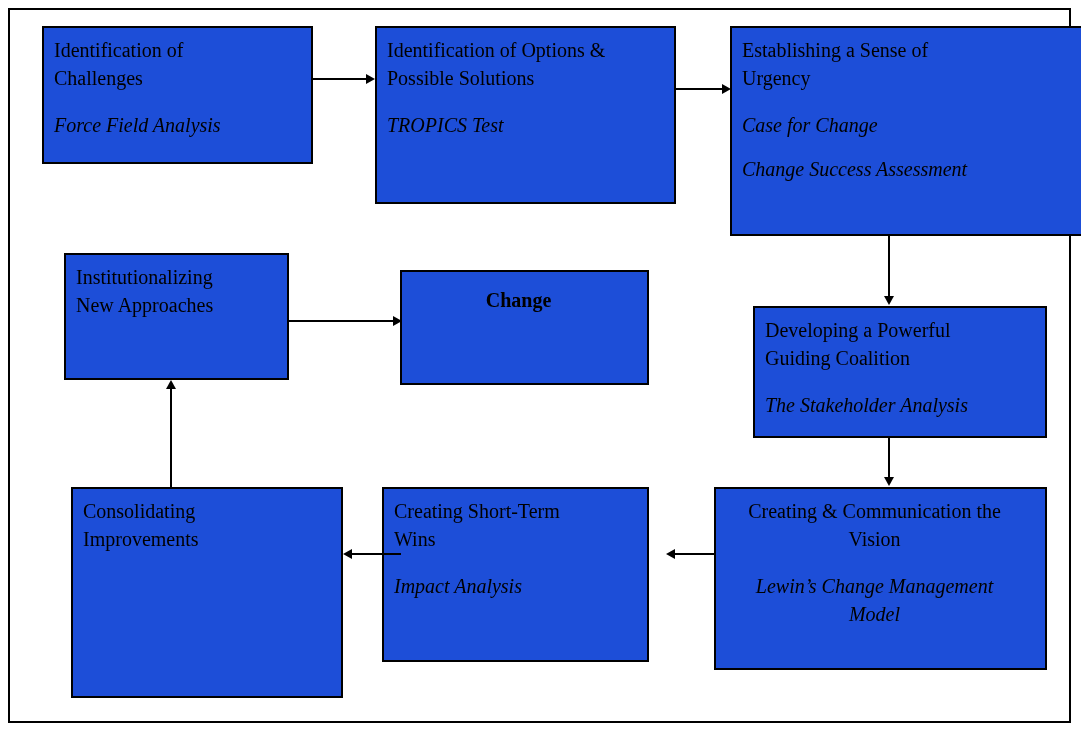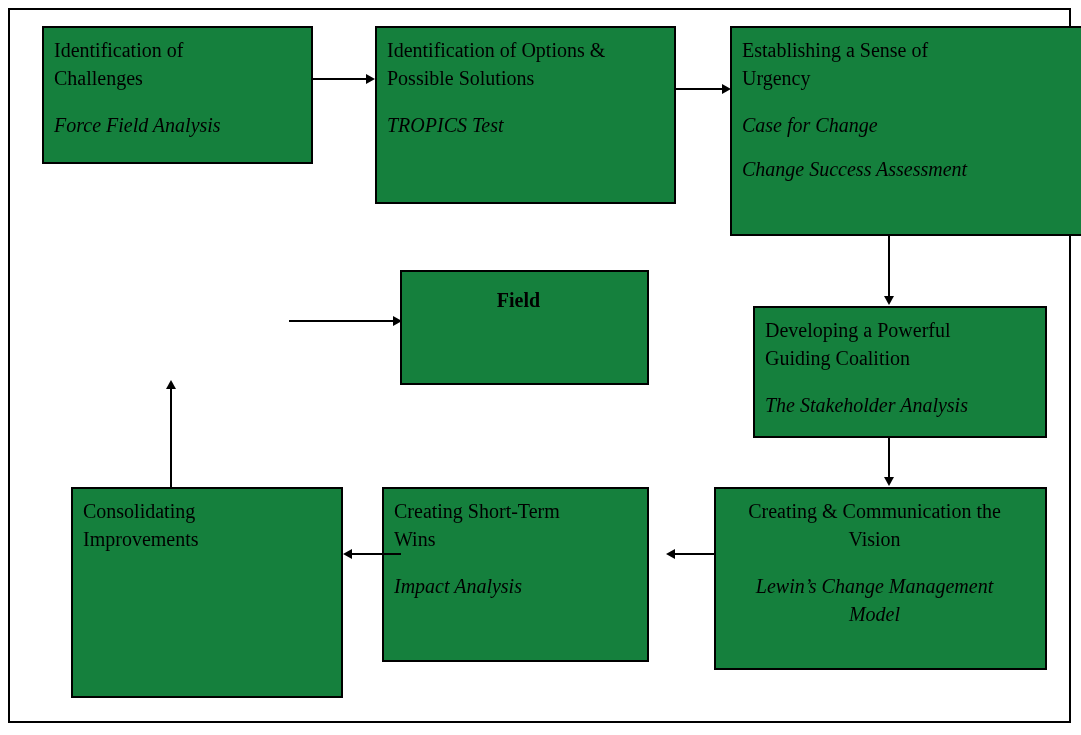--- a/index.html
+++ b/index.html
@@ -25,21 +25,21 @@
     top: 8px;
     width: 1063px;
     height: 715px;
     border: 2px solid #000000;
     box-sizing: border-box;
   }
   .node {
     position: absolute;
     border: 2px solid #000000;
     box-sizing: border-box;
-    background: #15803d;
+    background: #1d4ed8;
     padding: 8px 22px 6px 10px;
   }
   .node .title {
     font-size: 20px;
     line-height: 1.42;
     font-style: normal;
     font-weight: normal;
     white-space: pre-line;
   }
   .node .tool {
@@ -150,23 +150,27 @@
     <div class="title">Creating Short-Term
 Wins</div>
     <div class="tool">Impact Analysis</div>
   </div>
 
   <div class="node" style="left:71px; top:487px; width:272px; height:211px;">
     <div class="title">Consolidating
 Improvements</div>
   </div>
 
+  <div class="node" style="left:64px; top:253px; width:225px; height:127px;">
+    <div class="title">Institutionalizing
+New Approaches</div>
+  </div>
 
   <div class="node center-bold" style="left:400px; top:270px; width:249px; height:115px;">
-    <div class="title">Field</div>
+    <div class="title">Change</div>
   </div>
 
   <div class="conn" style="left:313px; top:74px; width:62px; height:10px;">
     <div class="line-h" style="width:55px; top:4px;"></div>
     <div class="arrowhead right" style="left:53px; top:0px;"></div>
   </div>
 
   <div class="conn" style="left:676px; top:84px; width:56px; height:10px;">
     <div class="line-h" style="width:48px; top:4px;"></div>
     <div class="arrowhead right" style="left:46px; top:0px;"></div>

